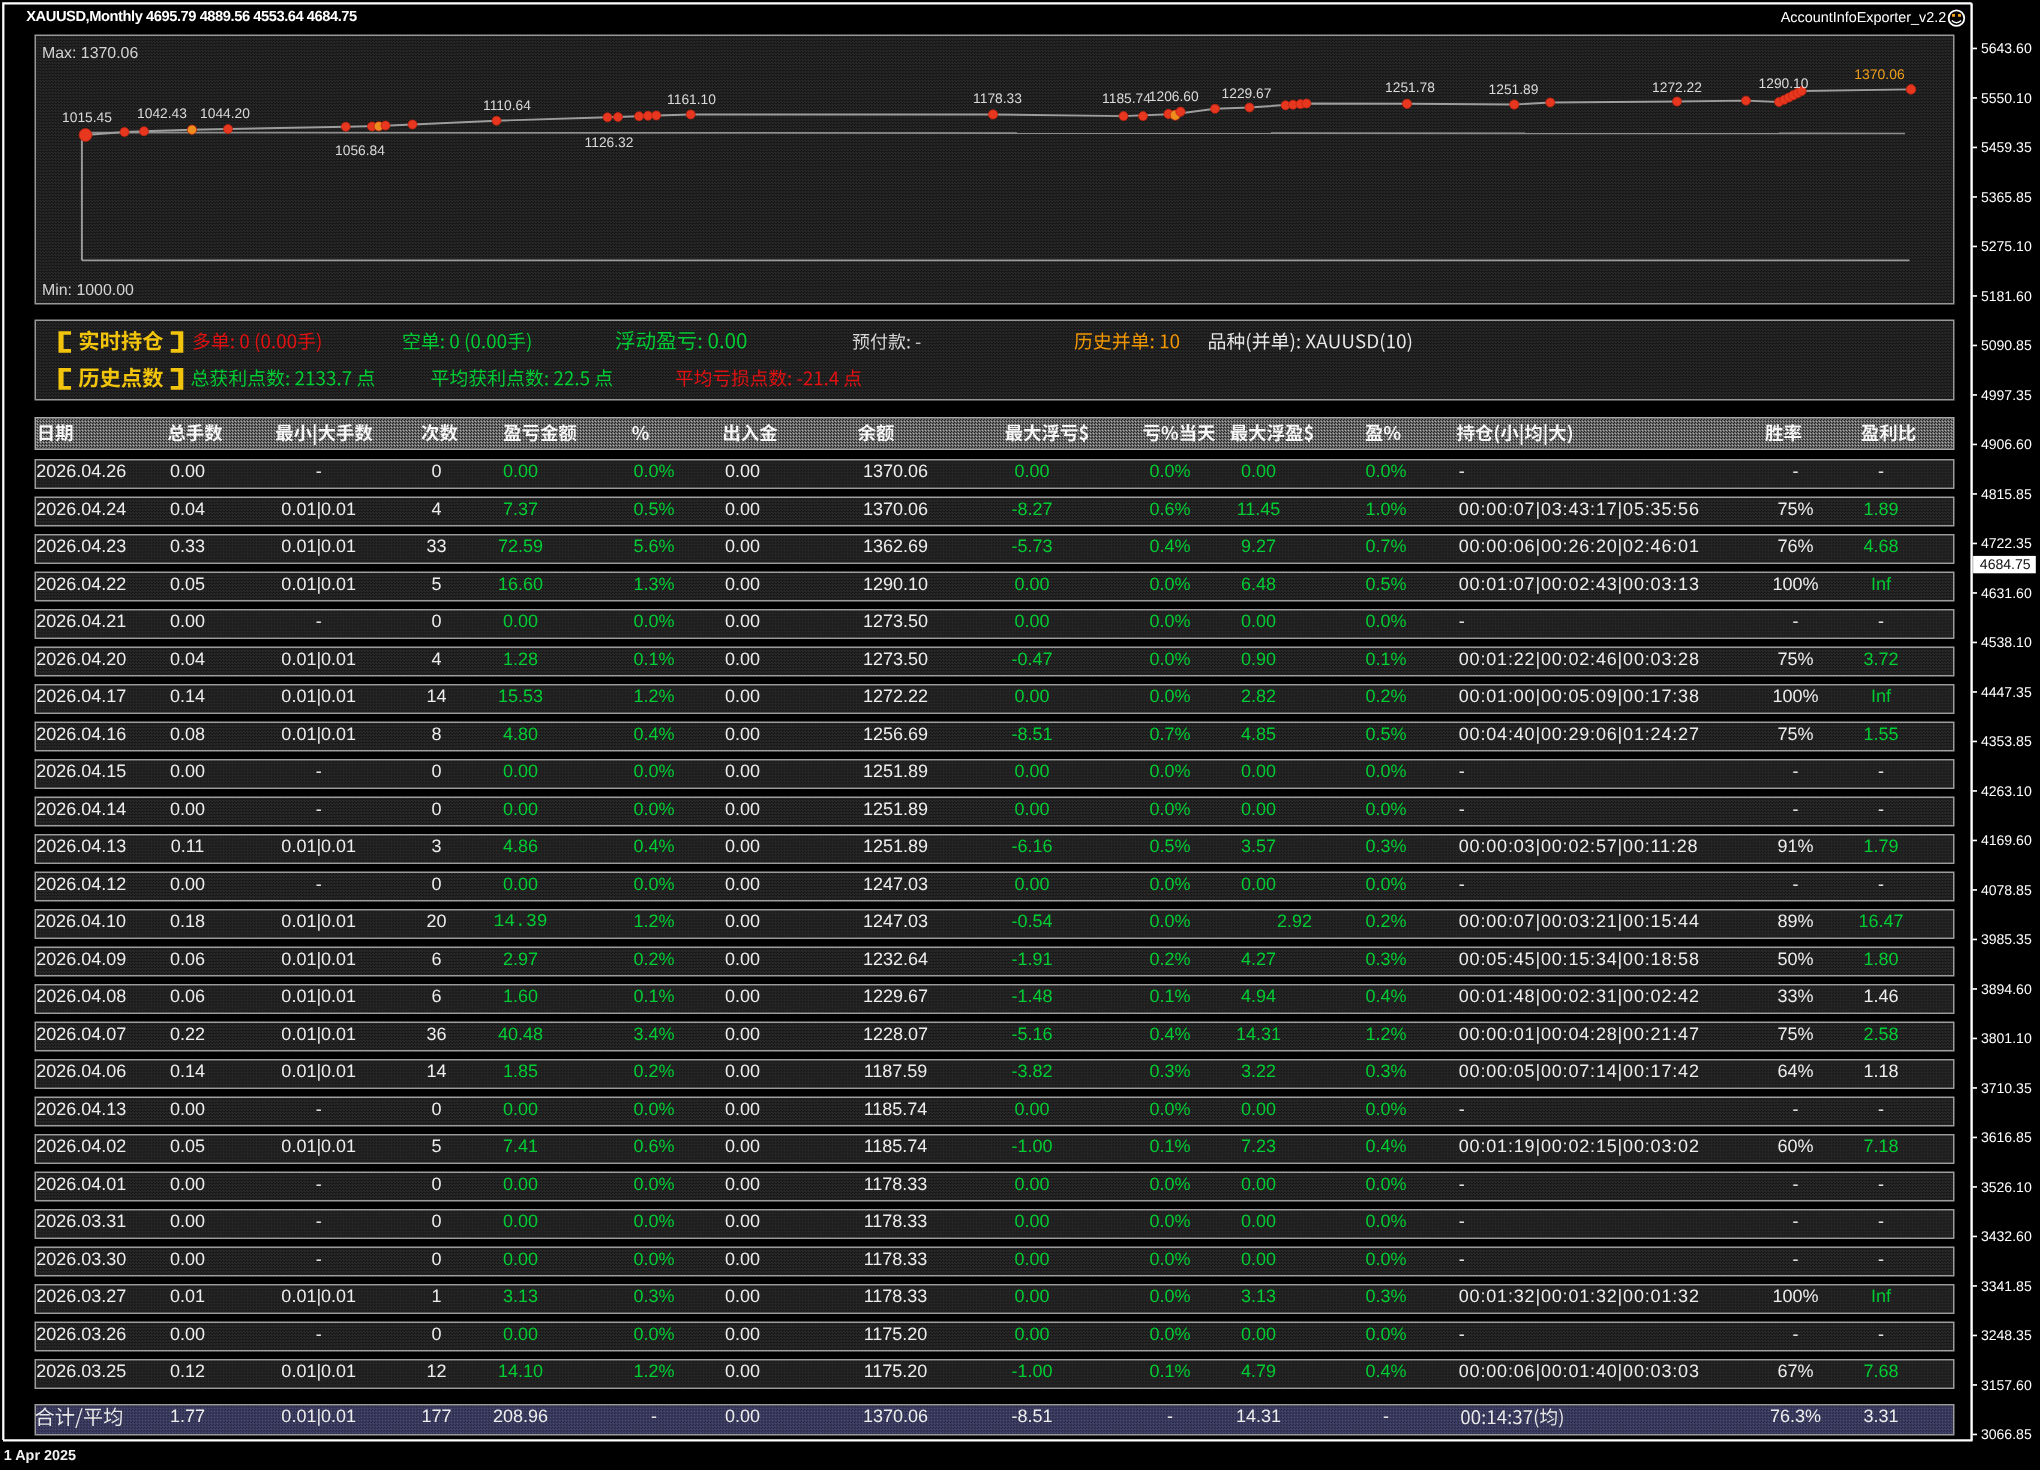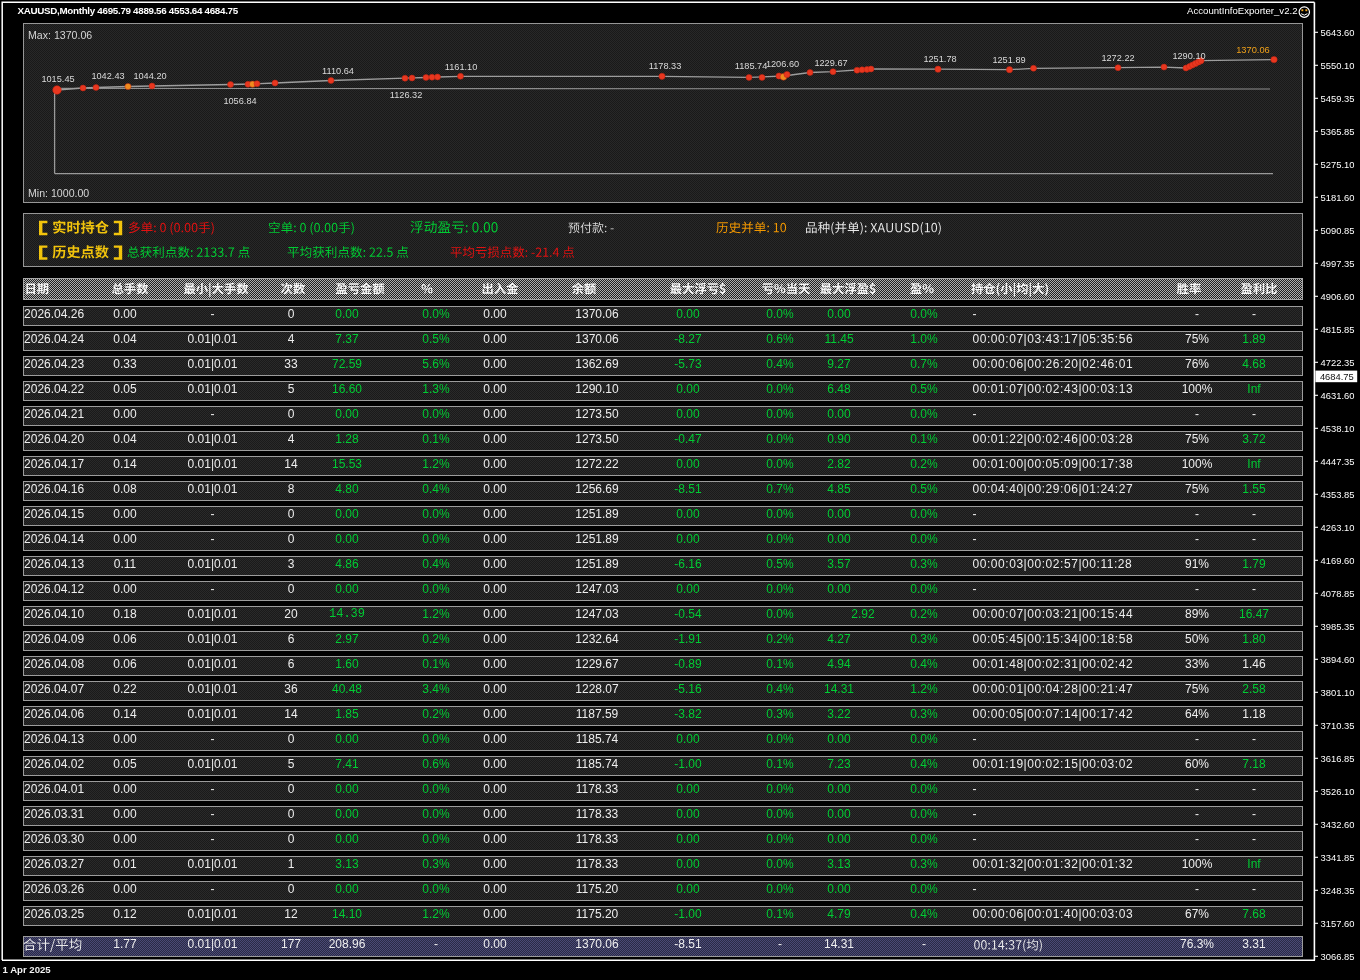--- a/index.html
+++ b/index.html
@@ -257,21 +257,21 @@
   </div>
 <div class="row" style="top:656px">
     <span class="c" style="left:0.1px;color:#eeeeee;">2026.04.08</span>
     <span class="c ctr" style="left:41.0px;color:#eeeeee;">0.06</span>
     <span class="c ctr" style="left:128.5px;color:#eeeeee;">0.01|0.01</span>
     <span class="c ctr" style="left:207.0px;color:#eeeeee;">6</span>
     <span class="c ctr" style="left:263.0px;color:#00cc33;">1.60</span>
     <span class="c ctr" style="left:352.0px;color:#00cc33;">0.1%</span>
     <span class="c ctr" style="left:411.0px;color:#eeeeee;">0.00</span>
     <span class="c ctr" style="left:513.0px;color:#eeeeee;">1229.67</span>
-    <span class="c ctr" style="left:604.0px;color:#00cc33;">-0.89</span>
+    <span class="c ctr" style="left:604.0px;color:#00cc33;">-1.48</span>
     <span class="c ctr" style="left:696.0px;color:#00cc33;">0.1%</span>
     <span class="c ctr" style="left:755.0px;color:#00cc33;">4.94</span>
     <span class="c ctr" style="left:840.0px;color:#00cc33;">0.4%</span>
     <span class="c" style="left:948.5px;color:#eeeeee;letter-spacing:0.55px;">00:01:48|00:02:31|00:02:42</span>
     <span class="c ctr" style="left:1113.0px;color:#eeeeee;">33%</span>
     <span class="c ctr" style="left:1170.0px;color:#eeeeee;">1.46</span>
   </div>
 <div class="row" style="top:681px">
     <span class="c" style="left:0.1px;color:#eeeeee;">2026.04.07</span>
     <span class="c ctr" style="left:41.0px;color:#eeeeee;">0.22</span>

